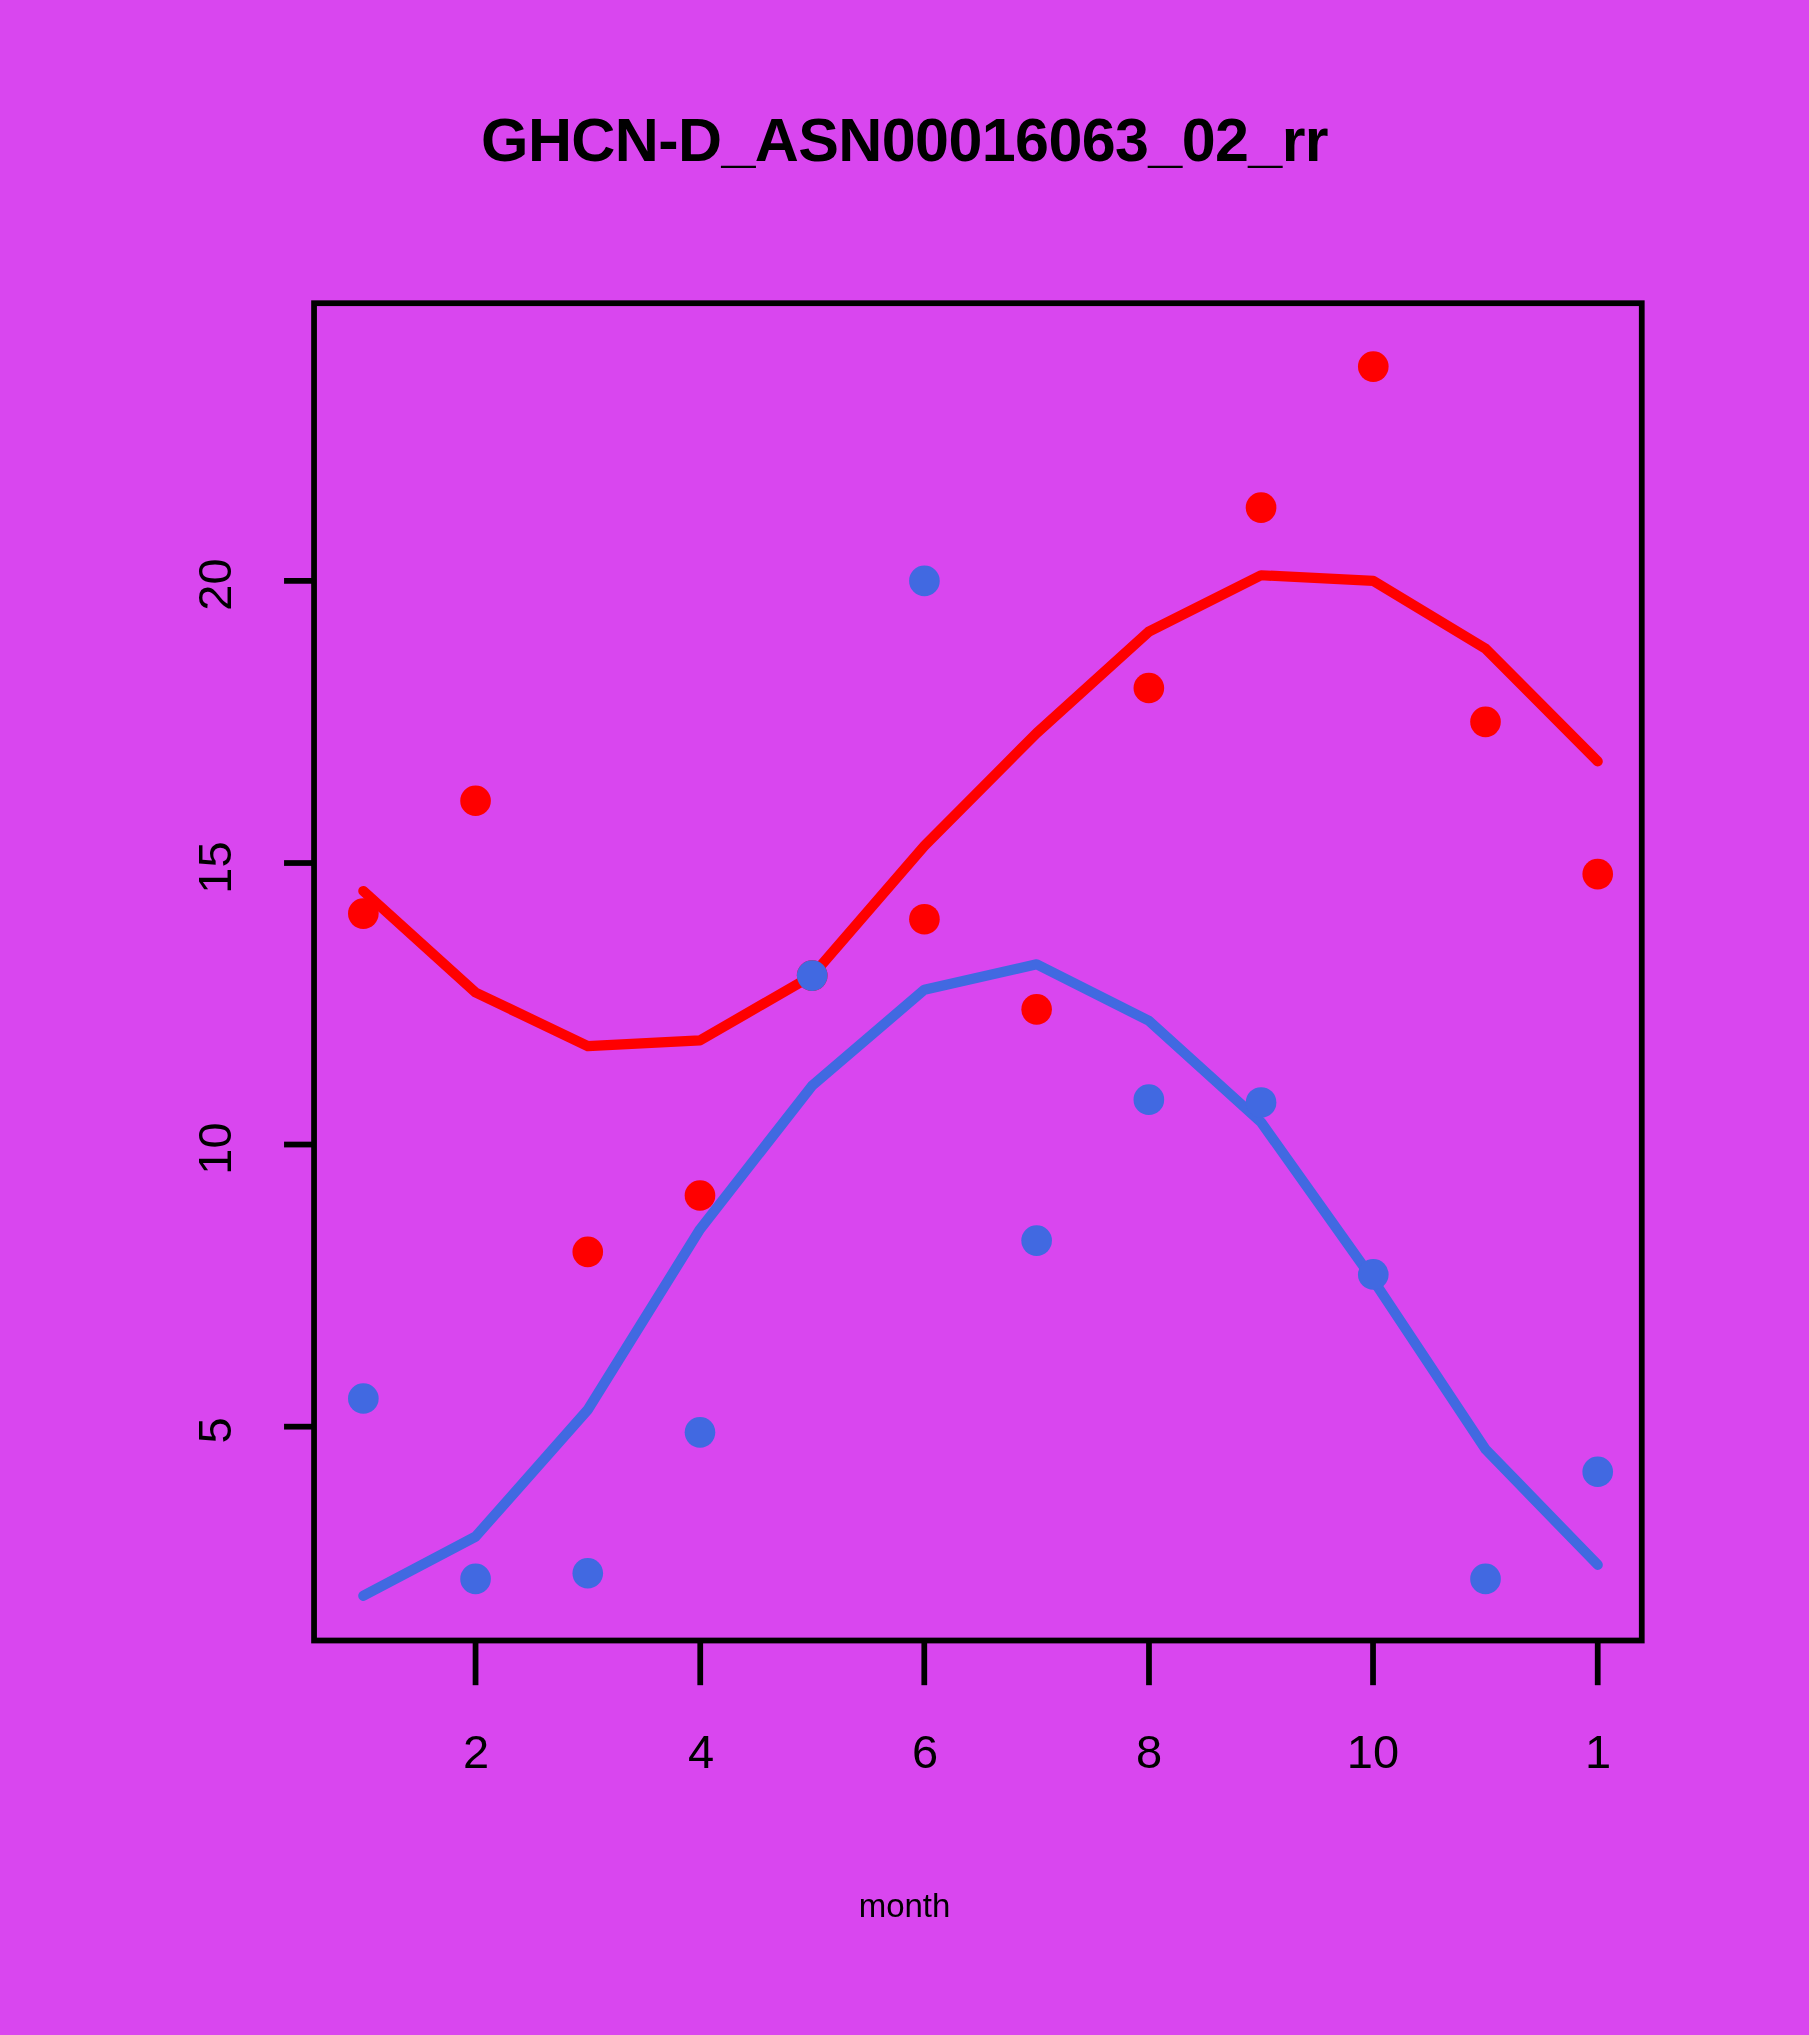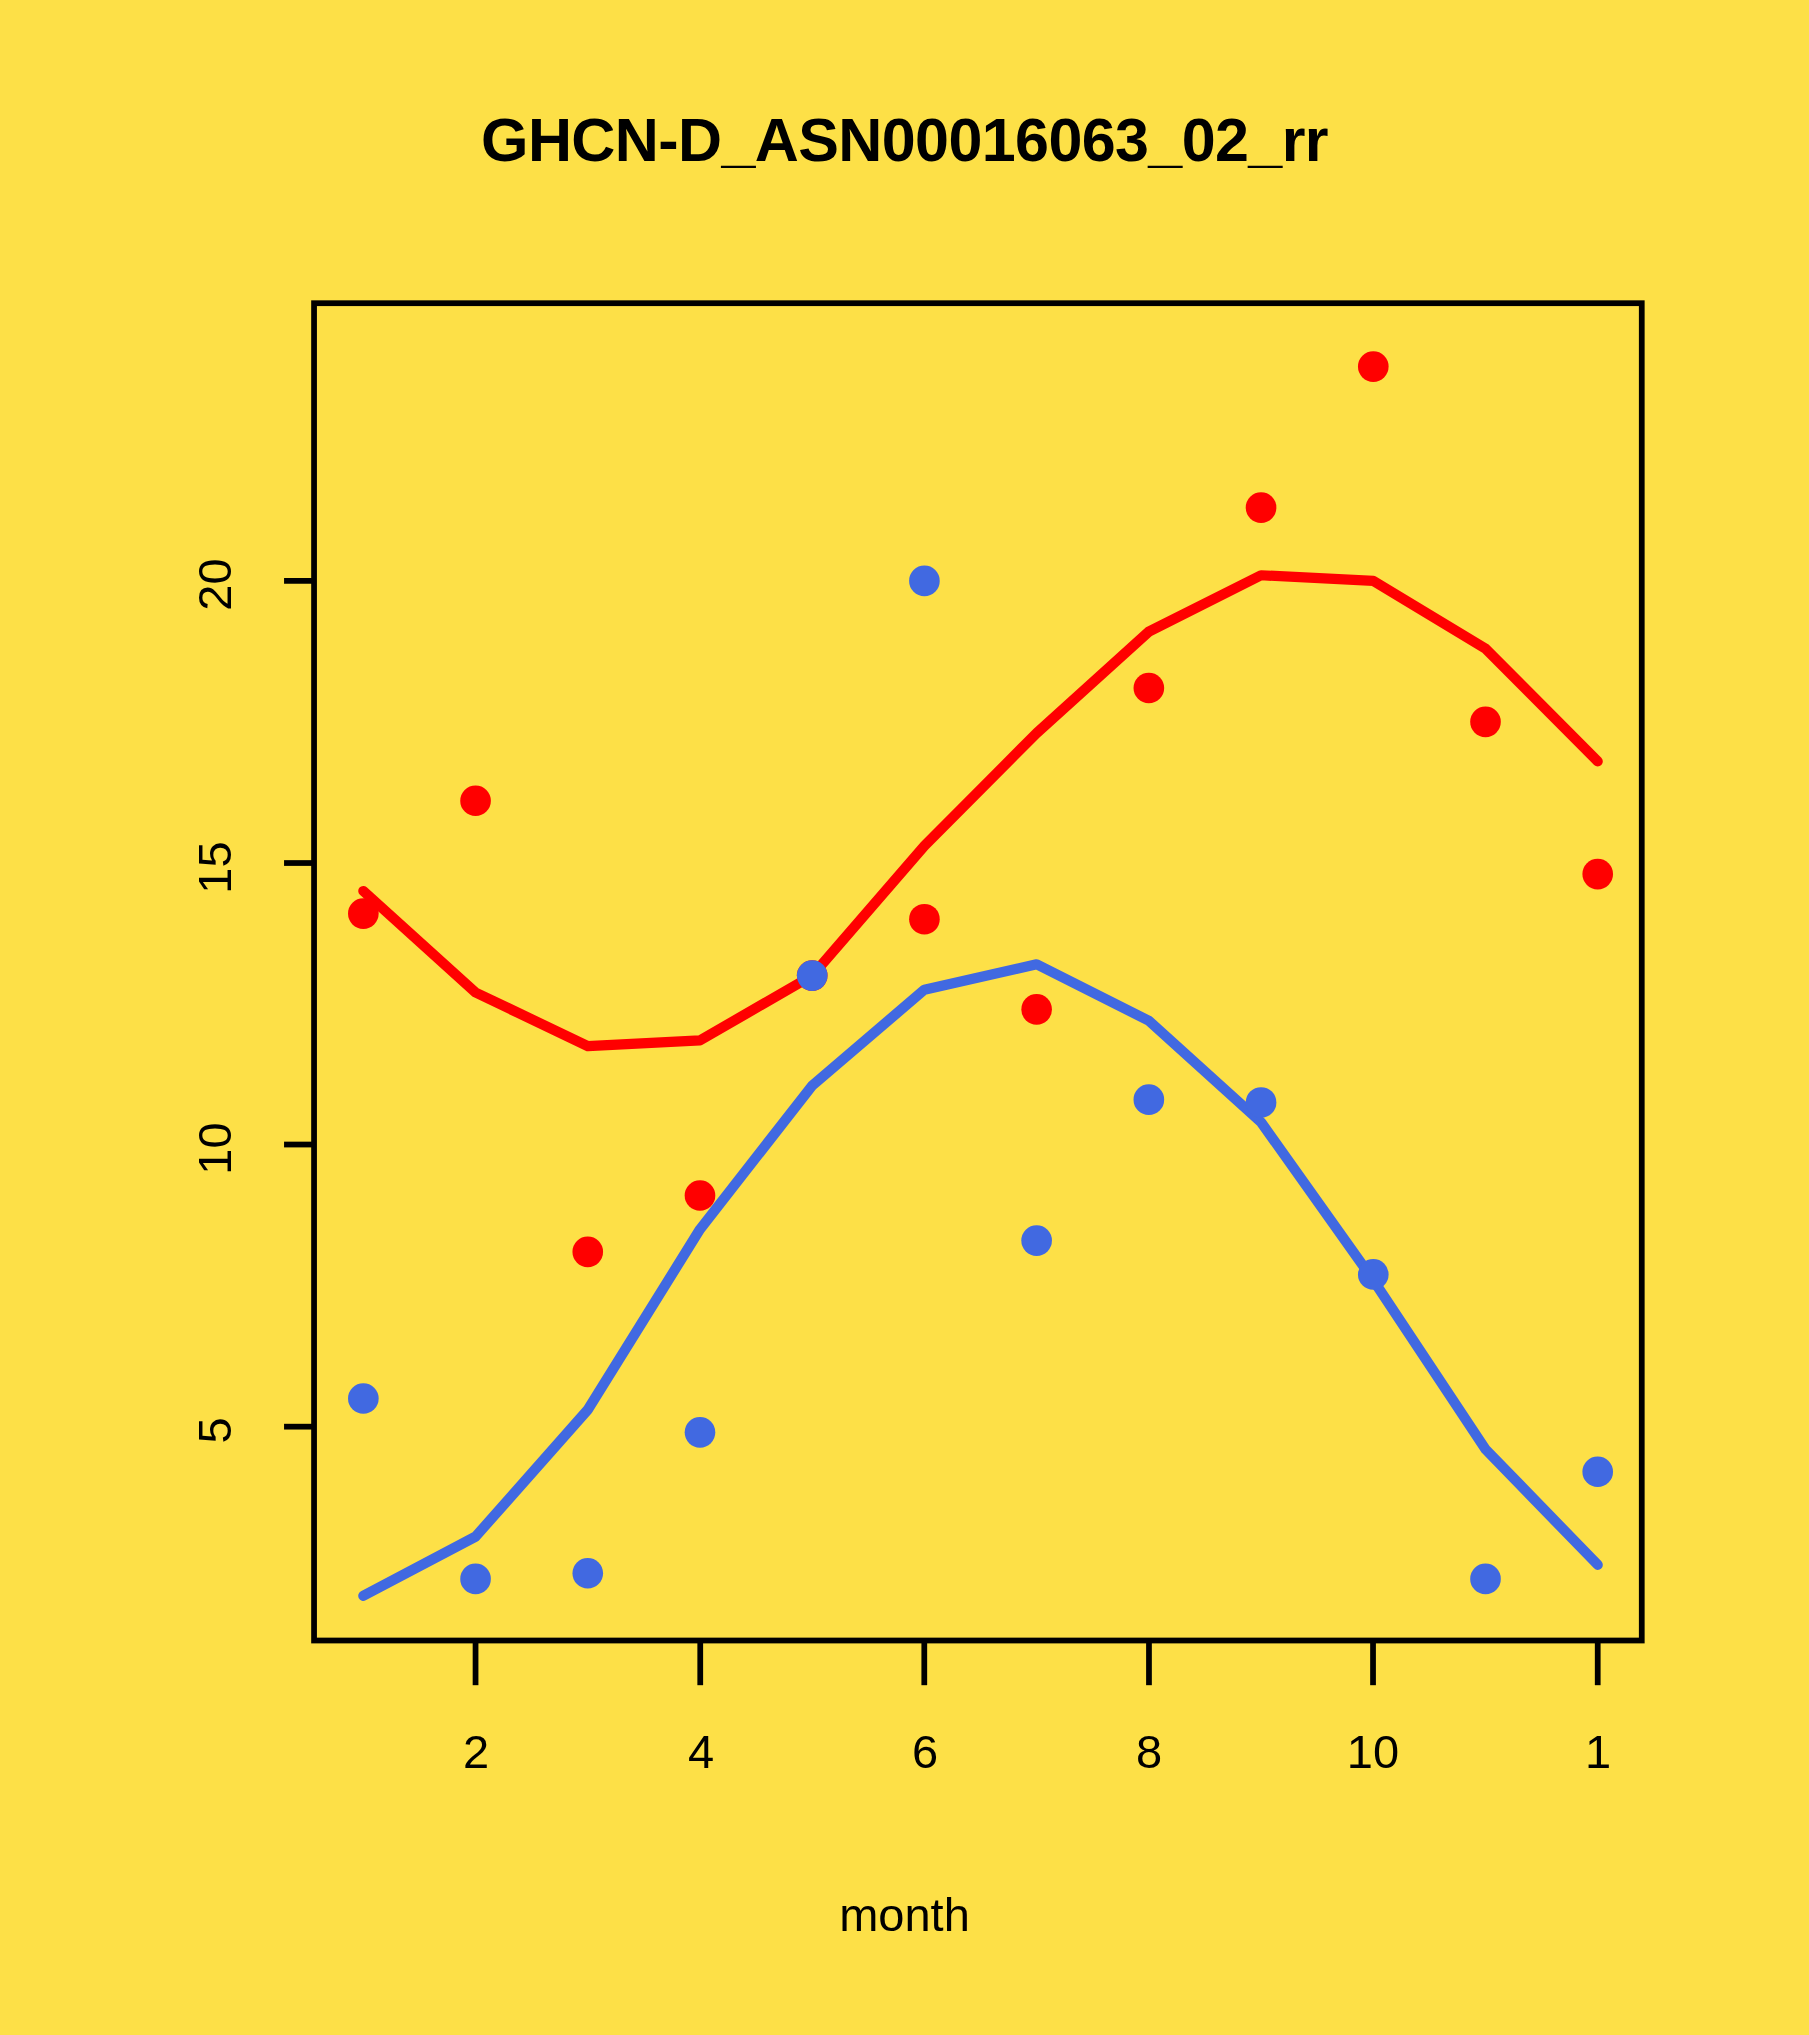--- a/index.html
+++ b/index.html
@@ -10,42 +10,42 @@
   body {
     width: 1809px;
     height: 2035px;
     font-family: "Liberation Sans", sans-serif;
     overflow: hidden;
   }
   #plot-root {
     position: relative;
     width: 1809px;
     height: 2035px;
-    background: #fde047;
+    background: #d946ef;
   }
   #chart-title {
     position: absolute;
     left: 0;
     top: 105px;
     width: 1809px;
     text-align: center;
     font-family: "Liberation Sans", sans-serif;
     font-size: 61px;
     font-weight: bold;
     color: #000000;
     letter-spacing: -0.6px;
     white-space: nowrap;
   }
   #xlabel {
     position: absolute;
     left: 0;
     top: 1887px;
     width: 1809px;
     text-align: center;
-    font-size: 47px;
+    font-size: 33px;
     color: #000000;
   }
   .ytick-label {
     position: absolute;
     font-size: 47px;
     color: #000000;
     transform-origin: center center;
     transform: rotate(-90deg);
     text-align: center;
     white-space: nowrap;

